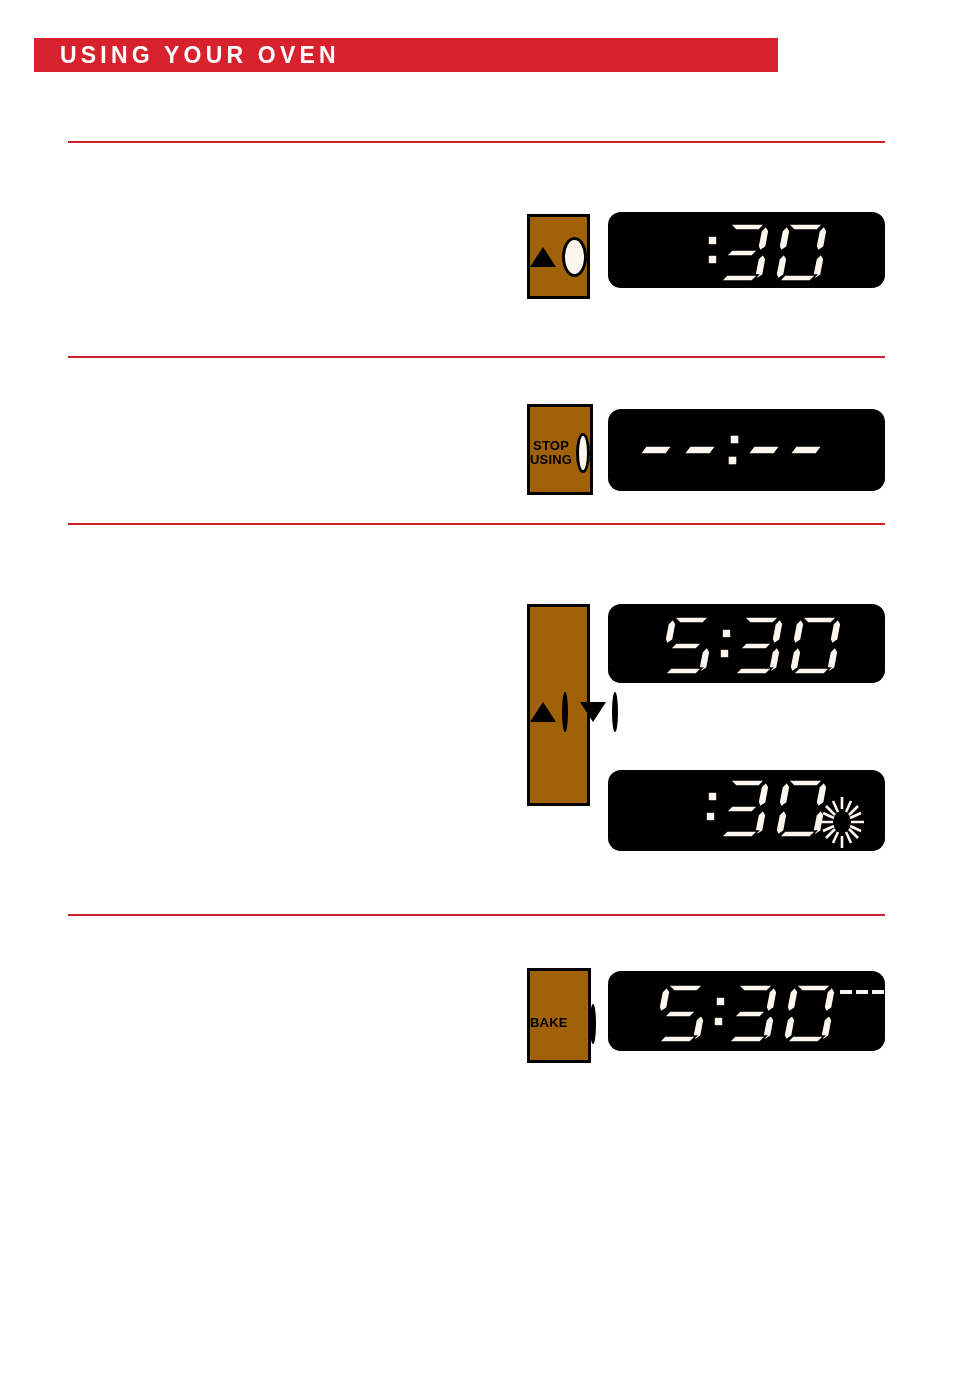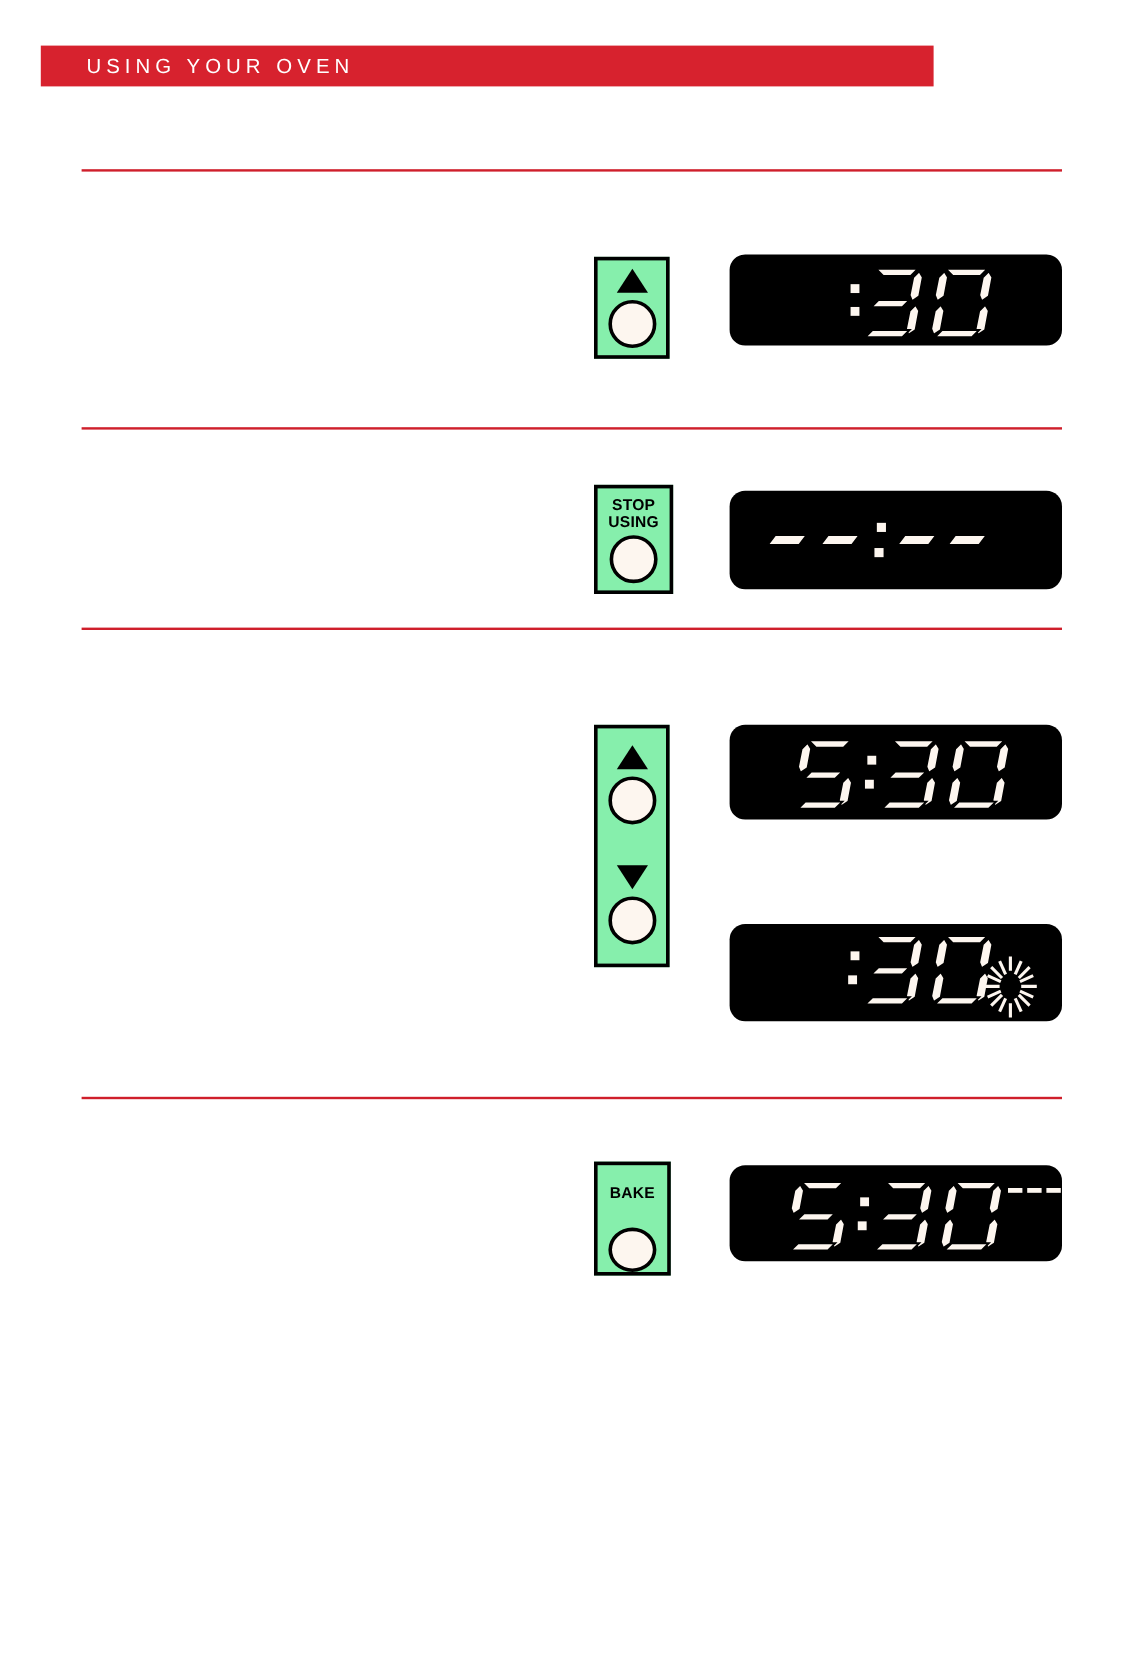--- a/index.html
+++ b/index.html
@@ -22,45 +22,45 @@
     top: 38px;
     width: 744px;
     height: 34px;
     background: #d7222e;
     display: flex;
     align-items: center;
   }
   .banner-title {
     color: #ffffff;
     font-family: "Liberation Sans", sans-serif;
-    font-weight: normal;
-    font-size: 17px;
+    font-weight: bold;
+    font-size: 23px;
     letter-spacing: 4.2px;
-    padding-left: 38px;
+    padding-left: 26px;
     line-height: 1;
   }
 
   
   .rule {
     position: absolute;
     left: 68px;
     width: 817px;
     height: 2px;
     background: #cf1f2b;
   }
 
   
   .keypanel {
     position: absolute;
-    background: #86efac;
+    background: #a16207;
     border: 3px solid #000000;
     box-sizing: border-box;
     display: flex;
-    flex-direction: column;
     align-items: center;
+    margin-left: 32px;
   }
   .key-label {
     font-family: "Liberation Sans", sans-serif;
     font-weight: bold;
     font-size: 13px;
     color: #000000;
     line-height: 1.08;
     text-align: center;
     letter-spacing: 0.2px;
   }

